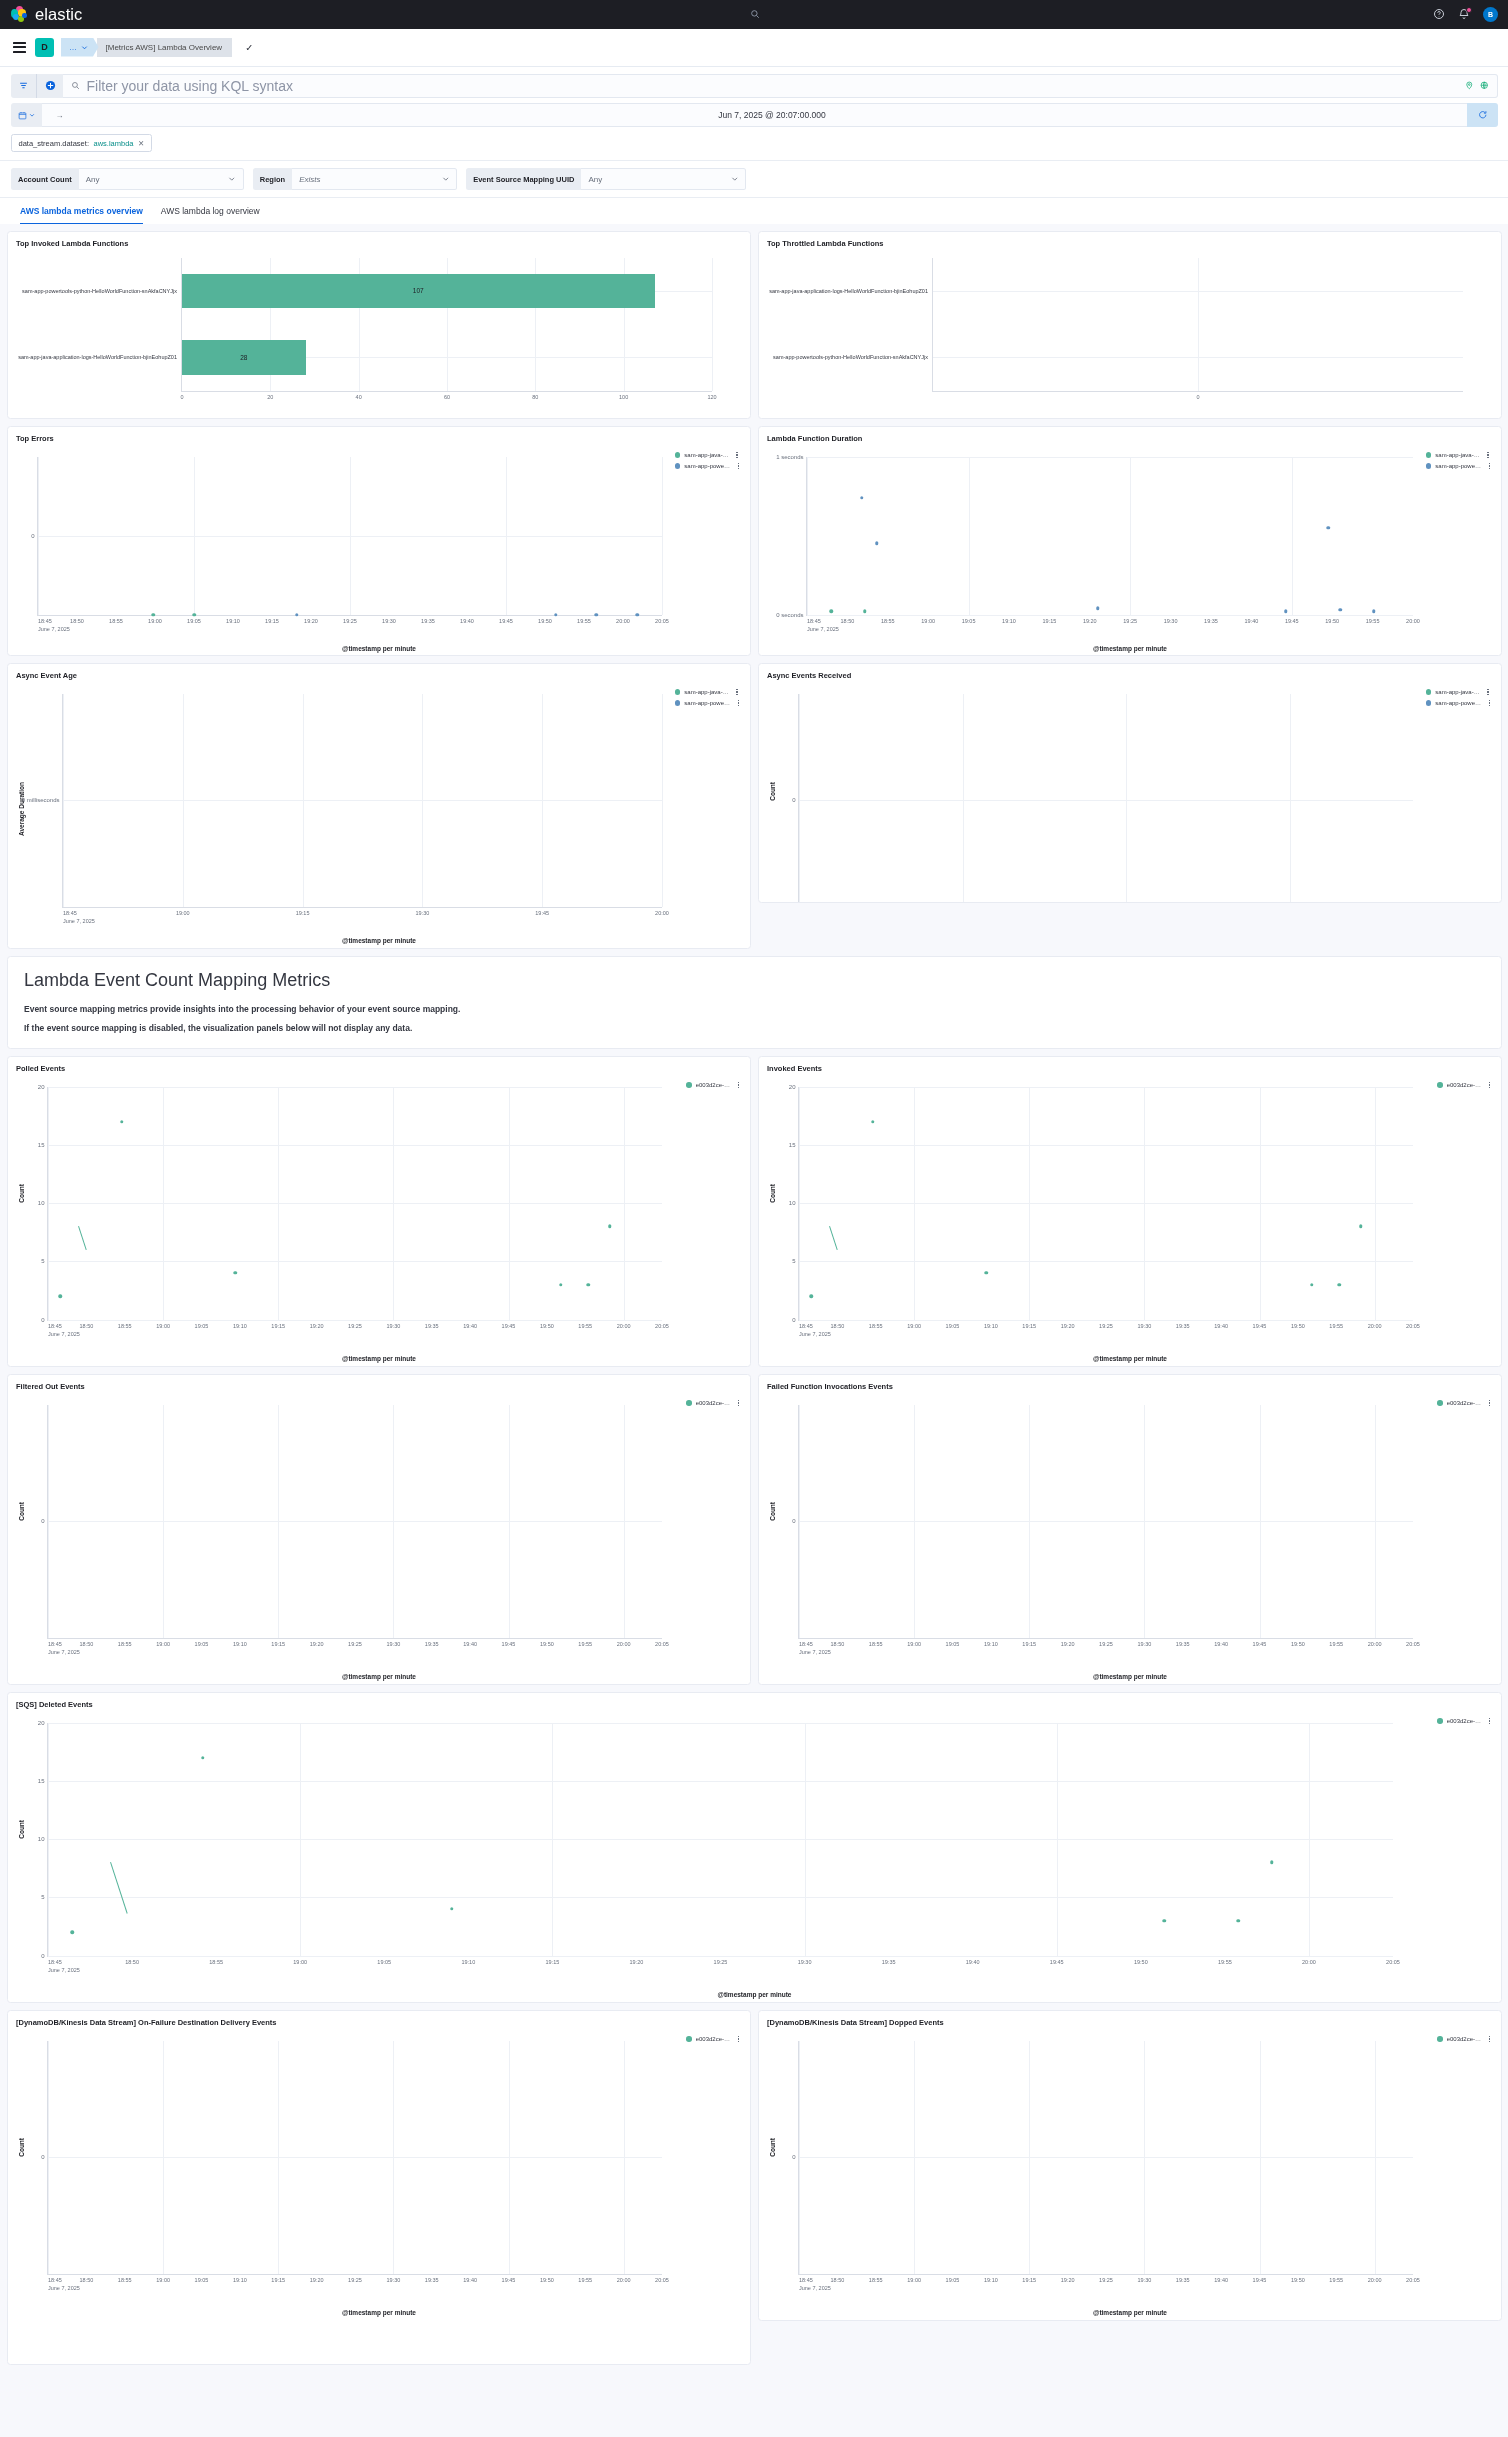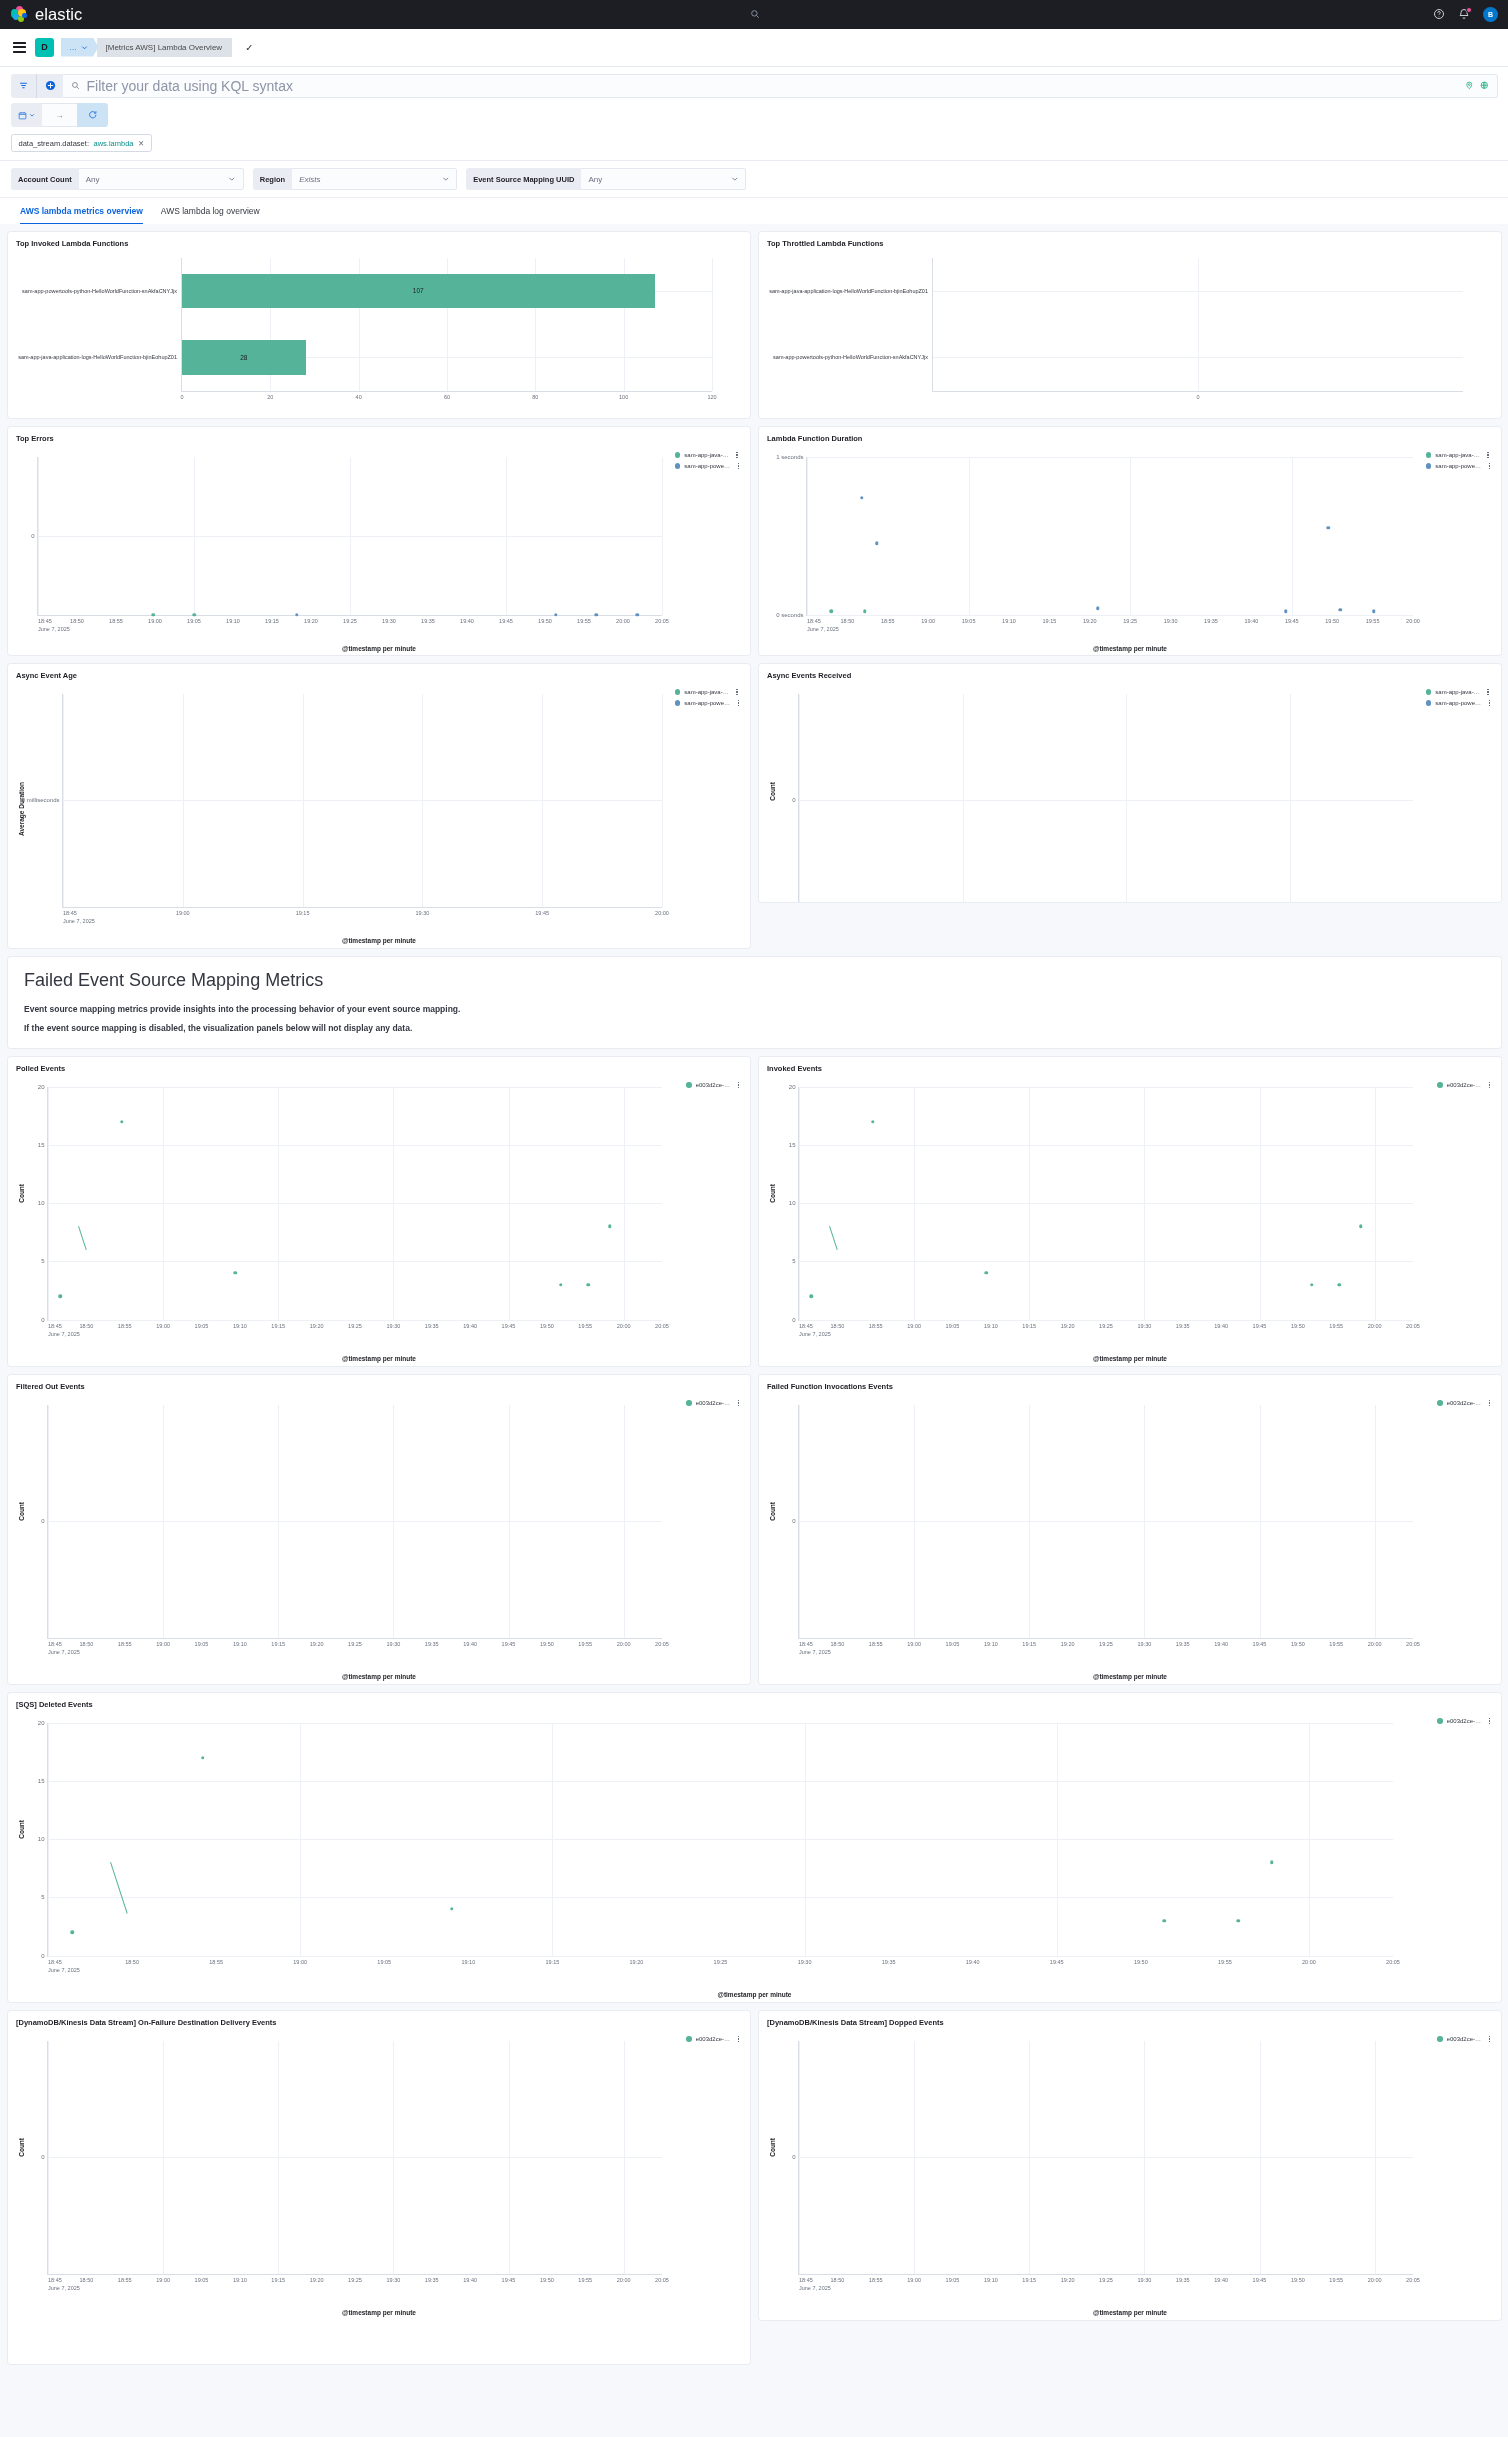--- a/index.html
+++ b/index.html
@@ -321,20 +321,21 @@
         <rect x="3" y="5" width="18" height="16" rx="2"></rect>
           <line x1="3" y1="9" x2="21" y2="9"></line>
         <line x1="8" y1="3" x2="8" y2="6"></line>
           <line x1="16" y1="3" x2="16" y2="6"></line>
       </svg>
       <svg width="6" height="6" viewBox="0 0 16 16" fill="none" stroke="#0B64DD" stroke-width="2">
           <path d="M3 6l5 5 5-5"></path>
         </svg>
     </div>
     <div class="tp-arrow">→</div>
+    <div class="tp-end">Jun 7, 2025 @ 20:07:00.000</div>
     <div class="tp-refresh">
       <svg width="9.5" height="9.5" viewBox="0 0 24 24" fill="none" stroke="#0B64DD" stroke-width="2">
         <path d="M20 12a8 8 0 1 1-2.4-5.7"></path>
           <polyline points="20,3 20,8 15,8"></polyline>
       </svg>
     </div>
   </div>
 </div>
 
 <div class="filter-pill-row">
@@ -658,21 +659,21 @@
                 <i></i>
               </span>
             </div>
           </div>
         </div>
     </div>
   </div>
 
   <div class="grid-row">
     <div class="md-panel" style="width:100%">
-      <div class="md-h1">Failed Event Source Mapping Metrics</div>
+      <div class="md-h1">Lambda Event Count Mapping Metrics</div>
       <div class="md-p">Event source mapping metrics provide insights into the processing behavior of your event source mapping.</div>
       <div class="md-p">If the event source mapping is disabled, the visualization panels below will not display any data.</div>
     </div>
   </div>
 
   <div class="grid-row">
     <div class="panel half" style="height:311px">
       <div class="panel-title">Polled Events</div>
       <div class="panel-body" id="c-polled" style="height:288px">
           <div class="chart-area">

